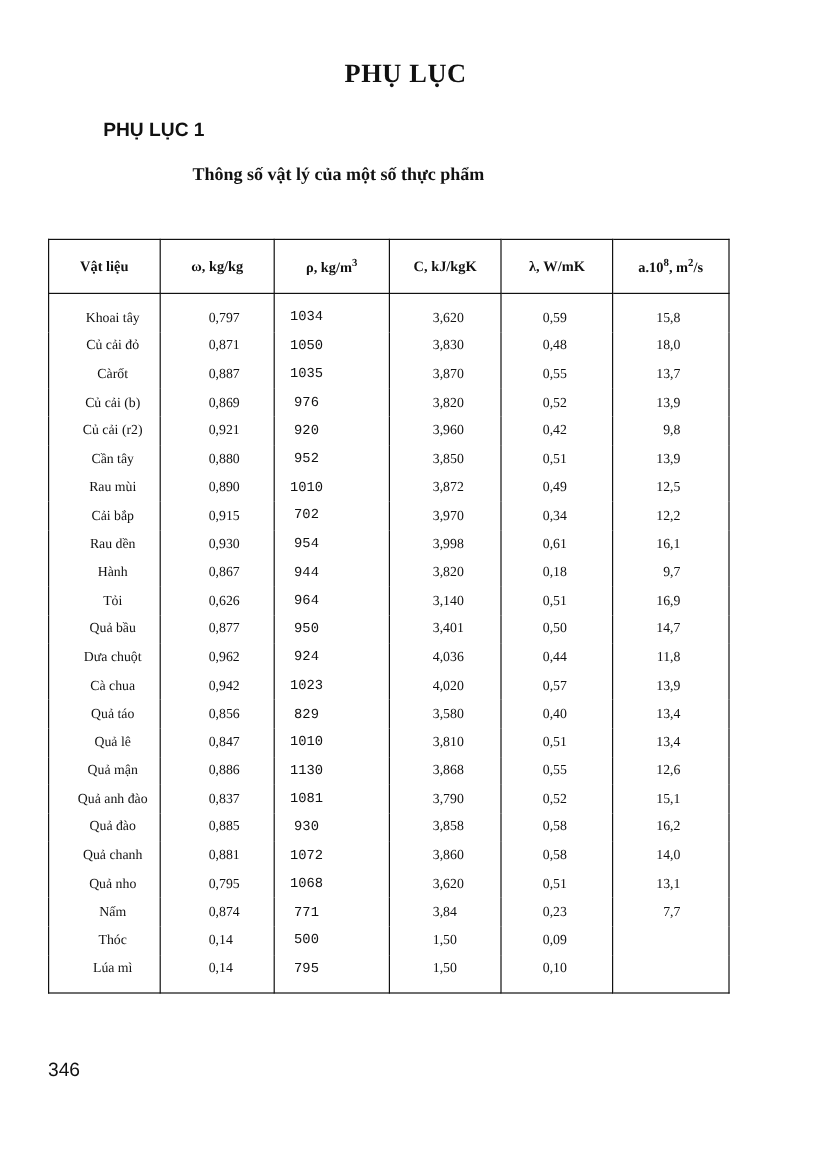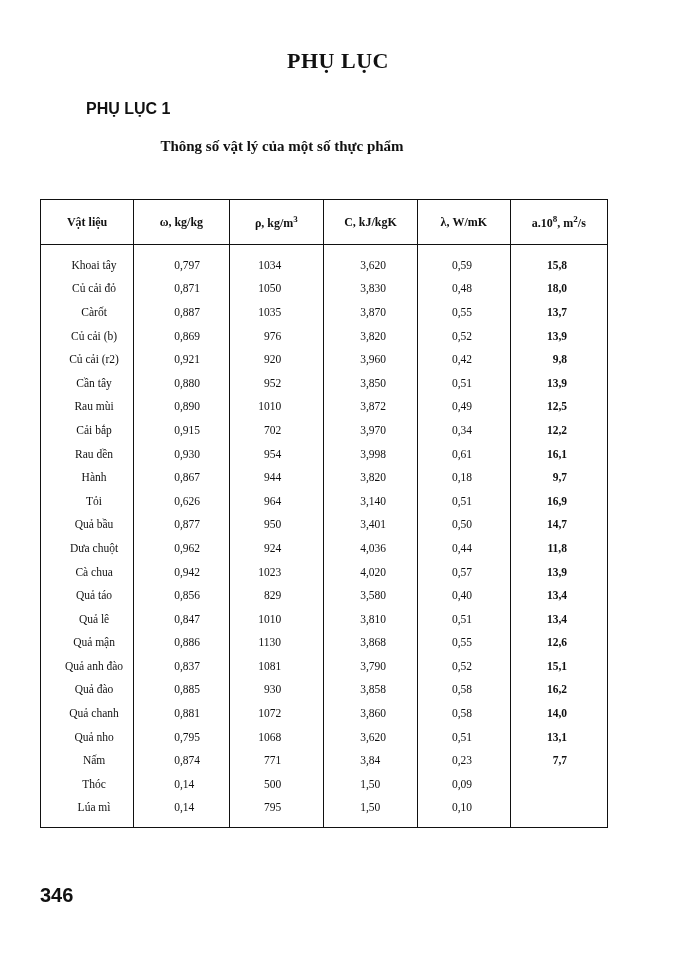--- a/index.html
+++ b/index.html
@@ -18,29 +18,29 @@
   table.data { position:absolute; top:199px; left:40px; width:568px; border-collapse:collapse;
     font-size:11.5px; }
   table.data th { border:1.5px solid #111; height:42px; font-weight:bold; font-size:12px;
     text-align:center; vertical-align:middle; }
   table.data td { border-left:1.5px solid #111; border-right:1.5px solid #111;
     height:23.6px; vertical-align:middle; padding:0; }
   table.data tbody tr:first-child td { padding-top:8px; }
   table.data tbody tr:last-child td { border-bottom:1.5px solid #111; padding-bottom:8px; }
   td.name { text-align:center; padding-left:14px !important; }
   td.c1 { text-align:left; padding-left:40px !important; }
-  td.c2 { text-align:right; padding-right:42px !important; }
+  td.c2 { text-align:center; padding-right:42px !important;font-family:Liberation Mono, monospace; }
   td.c3 { text-align:left; padding-left:36px !important; }
   td.c4 { text-align:left; padding-left:34px !important; }
-  td.c5 { text-align:right; padding-right:40px !important;font-weight:bold; }
+  td.c5 { text-align:right; padding-right:40px !important; }
   .col-name { width:108px; } .col-1 { width:104px; } .col-2 { width:103px; }
   .col-3 { width:103px; } .col-4 { width:104px; } .col-5 { width:108px; }
   sup { font-size:9px; }
-  .page-number { position:absolute; top:884px; left:40px; font-size:20px;
-    font-family:"Liberation Sans", sans-serif;font-weight:bold; }
+  .page-number { position:absolute; top:884px; left:40px; font-size:16px;
+    font-family:"Liberation Sans", sans-serif; }
 </style>
 </head>
 <body>
 
 <div class="corner-mark"></div>
 
 <div class="main-title">PHỤ LỤC</div>
 <div class="section-title">PHỤ LỤC 1</div>
 <div class="table-caption">Thông số vật lý của một số thực phẩm</div>
 

